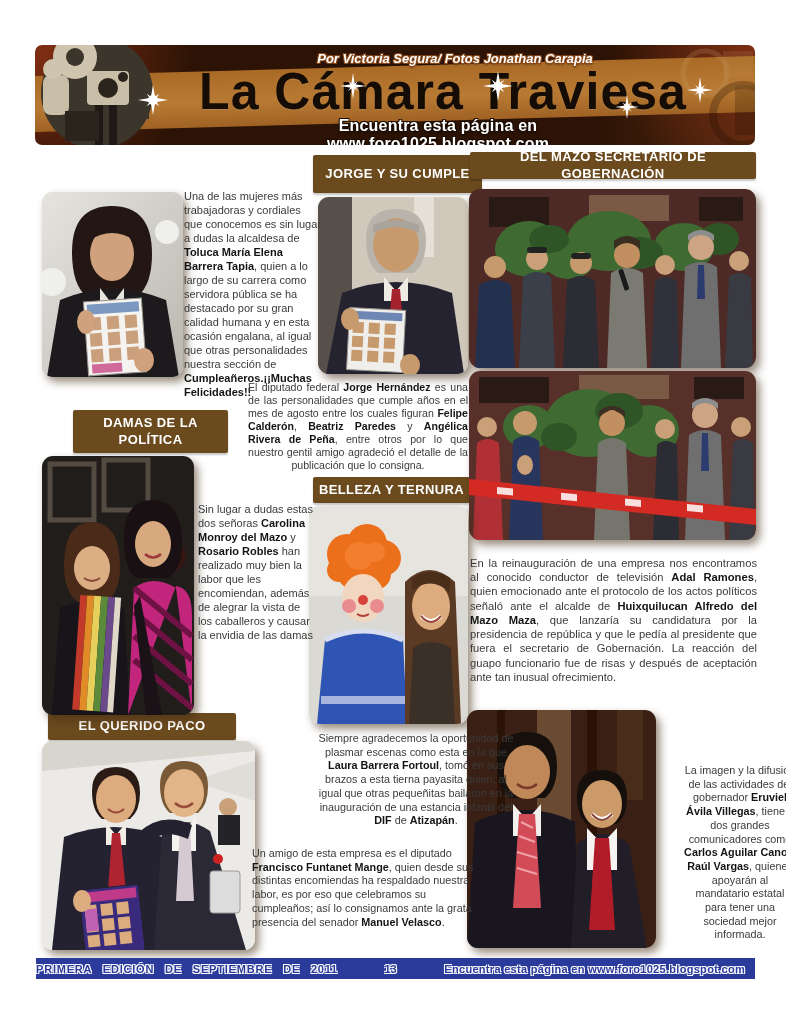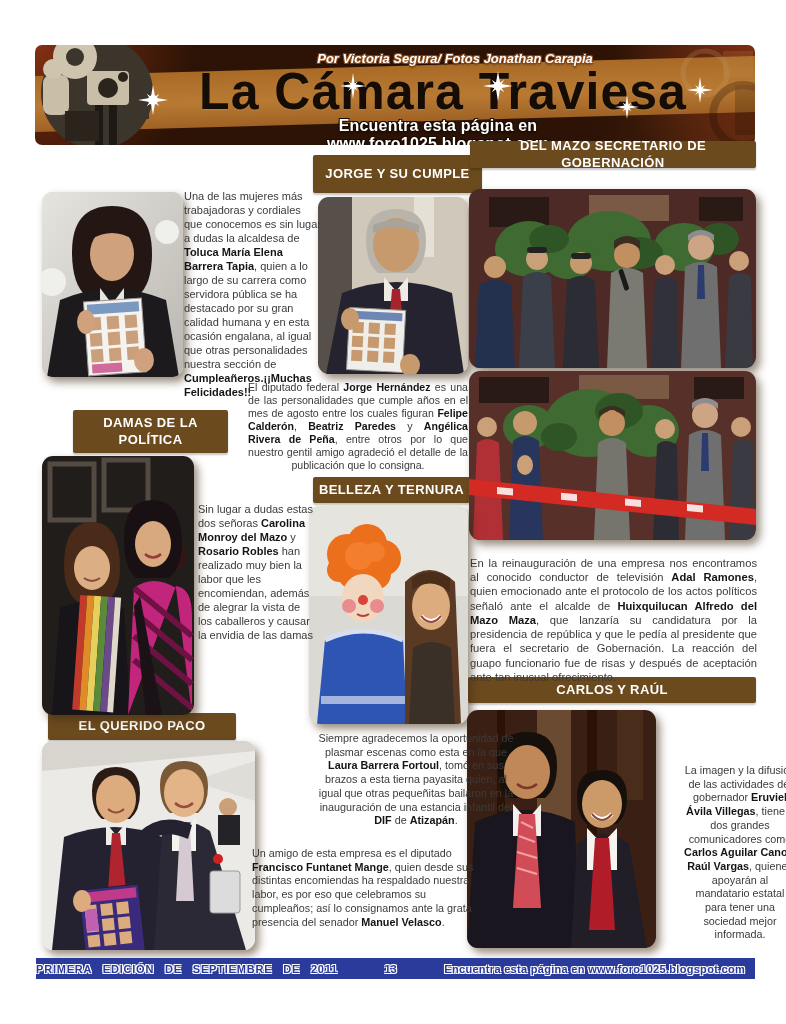--- a/index.html
+++ b/index.html
@@ -111,25 +111,24 @@
         <path d="M15,0 L17,13 L30,15 L17,17 L15,30 L13,17 L0,15 L13,13 Z" fill="#fff"></path>
         <path d="M15,7 L16.3,13.7 L23,15 L16.3,16.3 L15,23 L13.7,16.3 L7,15 L13.7,13.7 Z" fill="#fff" transform="rotate(45 15 15)"></path>
       </svg>
     <svg class="sparkle" style="left:652px;top:32px;width:26px;height:26px" viewBox="0 0 30 30">
         <path d="M15,0 L17,13 L30,15 L17,17 L15,30 L13,17 L0,15 L13,13 Z" fill="#fff"></path>
         <path d="M15,7 L16.3,13.7 L23,15 L16.3,16.3 L15,23 L13.7,16.3 L7,15 L13.7,13.7 Z" fill="#fff" transform="rotate(45 15 15)"></path>
       </svg>
   </div>
 
   <div class="sec-hdr" style="left:313px;top:155px;width:157px;height:38px;padding:0 6px">JORGE Y SU CUMPLE</div>
-  <div class="sec-hdr" style="left:470px;top:141px;width:286px;height:27px">DEL MAZO SECRETARIO DE GOBERNACIÓN</div>
+  <div class="sec-hdr" style="left:470px;top:152px;width:286px;height:27px">DEL MAZO SECRETARIO DE GOBERNACIÓN</div>
   <div class="sec-hdr" style="left:73px;top:410px;width:155px;height:43px;padding:0 18px;box-sizing:border-box">DAMAS DE LA POLÍTICA</div>
   <div class="sec-hdr" style="left:313px;top:477px;width:157px;height:26px">BELLEZA Y TERNURA</div>
   <div class="sec-hdr" style="left:48px;top:713px;width:188px;height:27px">EL QUERIDO PACO</div>
-  <div class="sec-hdr" style="left:468px;top:677px;width:288px;height:26px">CARLOS Y RAÚL</div>
 
   <div class="photo" style="left:42px;top:192px;width:141px;height:185px">
     <svg width="141" height="185" viewBox="0 0 141 185">
       <rect width="141" height="185" fill="#d9d7d2"></rect>
       <rect width="141" height="185" fill="url(#g1)"></rect>
       <defs>
           <linearGradient id="g1" x1="0" y1="0" x2="1" y2="1">
         <stop offset="0" stop-color="#e6e4df"></stop>
             <stop offset="1" stop-color="#bab7b0"></stop>
           </linearGradient>

